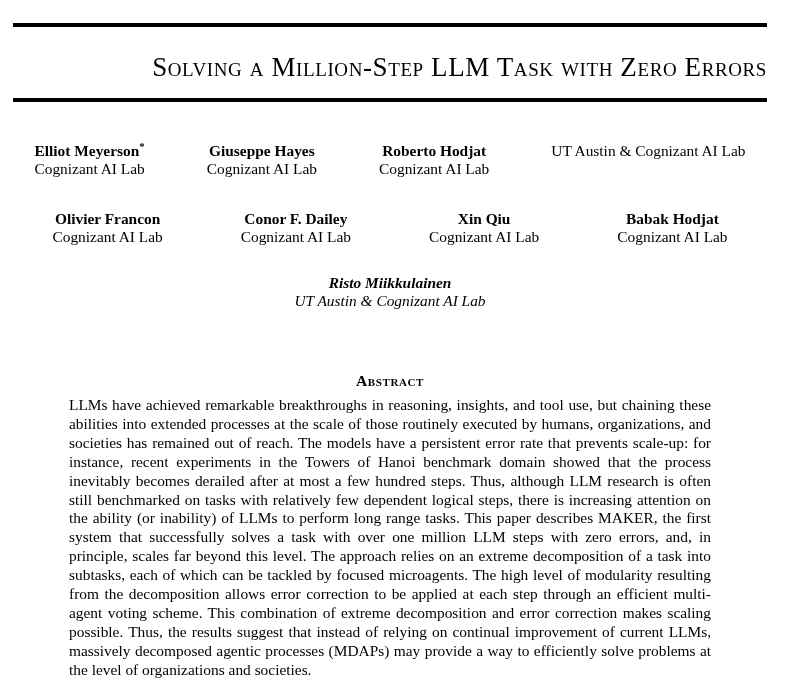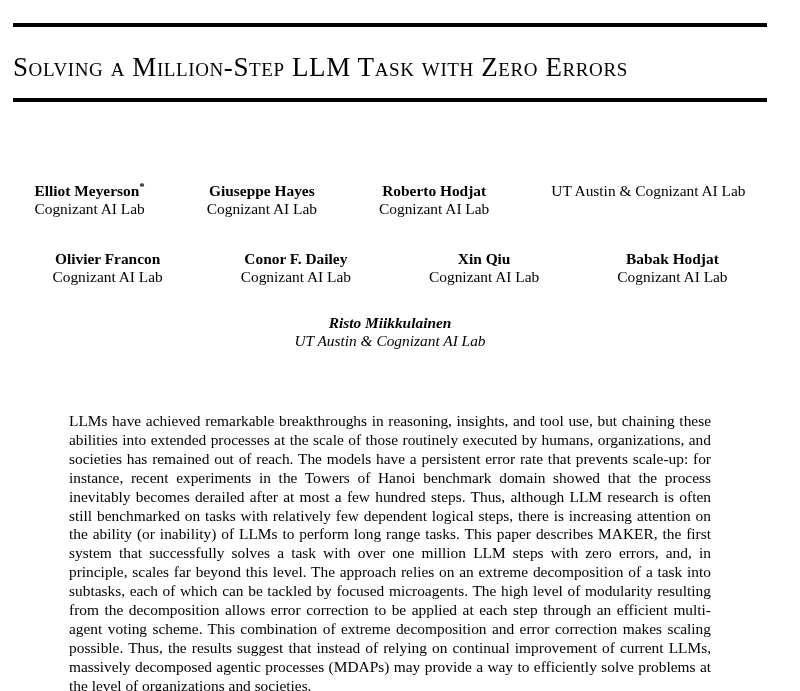--- a/index.html
+++ b/index.html
@@ -22,30 +22,30 @@
   .rule {
     height: 4px;
     background: #000000;
   }
   .rule-top {
     margin-top: 23px;
   }
   .paper-title {
     margin: 0;
     padding: 24px 0 15px 0;
-    text-align: left;
+    text-align: right;
     font-weight: 400;
     font-variant: small-caps;
     font-size: 27px;
     line-height: 32px;
     letter-spacing: 0.6px;
     white-space: nowrap;
   }
   .authors {
-    margin-top: 80px;
+    margin-top: 40px;
   }
   .author-row {
     display: flex;
     justify-content: center;
     align-items: flex-start;
   }
   .author-row.row-1 { gap: 62px; margin-bottom: 32px; }
   .author-row.row-2 { gap: 78px; margin-bottom: 28px; font-family: Liberation Serif, serif; }
   .author-row.row-3 { gap: 0; font-style: italic; }
   .author-cell {
@@ -135,16 +135,17 @@
     <div class="author-row row-3">
       <div class="author-cell">
         <div><span class="author-name">Risto Miikkulainen</span><span class="author-mark"></span></div>
         <div class="author-affiliation">UT Austin &amp; Cognizant AI Lab</div>
       </div>
     </div>
 
   </div>
 
   <div class="abstract-section">
+    <h2 class="abstract-heading">Abstract</h2>
     <p class="abstract-text">LLMs have achieved remarkable breakthroughs in reasoning, insights, and tool use, but chaining these abilities into extended processes at the scale of those routinely executed by humans, organizations, and societies has remained out of reach. The models have a persistent error rate that prevents scale-up: for instance, recent experiments in the Towers of Hanoi benchmark domain showed that the process inevitably becomes derailed after at most a few hundred steps. Thus, although LLM research is often still benchmarked on tasks with relatively few dependent logical steps, there is increasing attention on the ability (or inability) of LLMs to perform long range tasks. This paper describes MAKER, the first system that successfully solves a task with over one million LLM steps with zero errors, and, in principle, scales far beyond this level. The approach relies on an extreme decomposition of a task into subtasks, each of which can be tackled by focused microagents. The high level of modularity resulting from the decomposition allows error correction to be applied at each step through an efficient multi-agent voting scheme. This combination of extreme decomposition and error correction makes scaling possible. Thus, the results suggest that instead of relying on continual improvement of current LLMs, massively decomposed agentic processes (MDAPs) may provide a way to efficiently solve problems at the level of organizations and societies.</p>
   </div>
 
 </div>
 
 </body></html>

